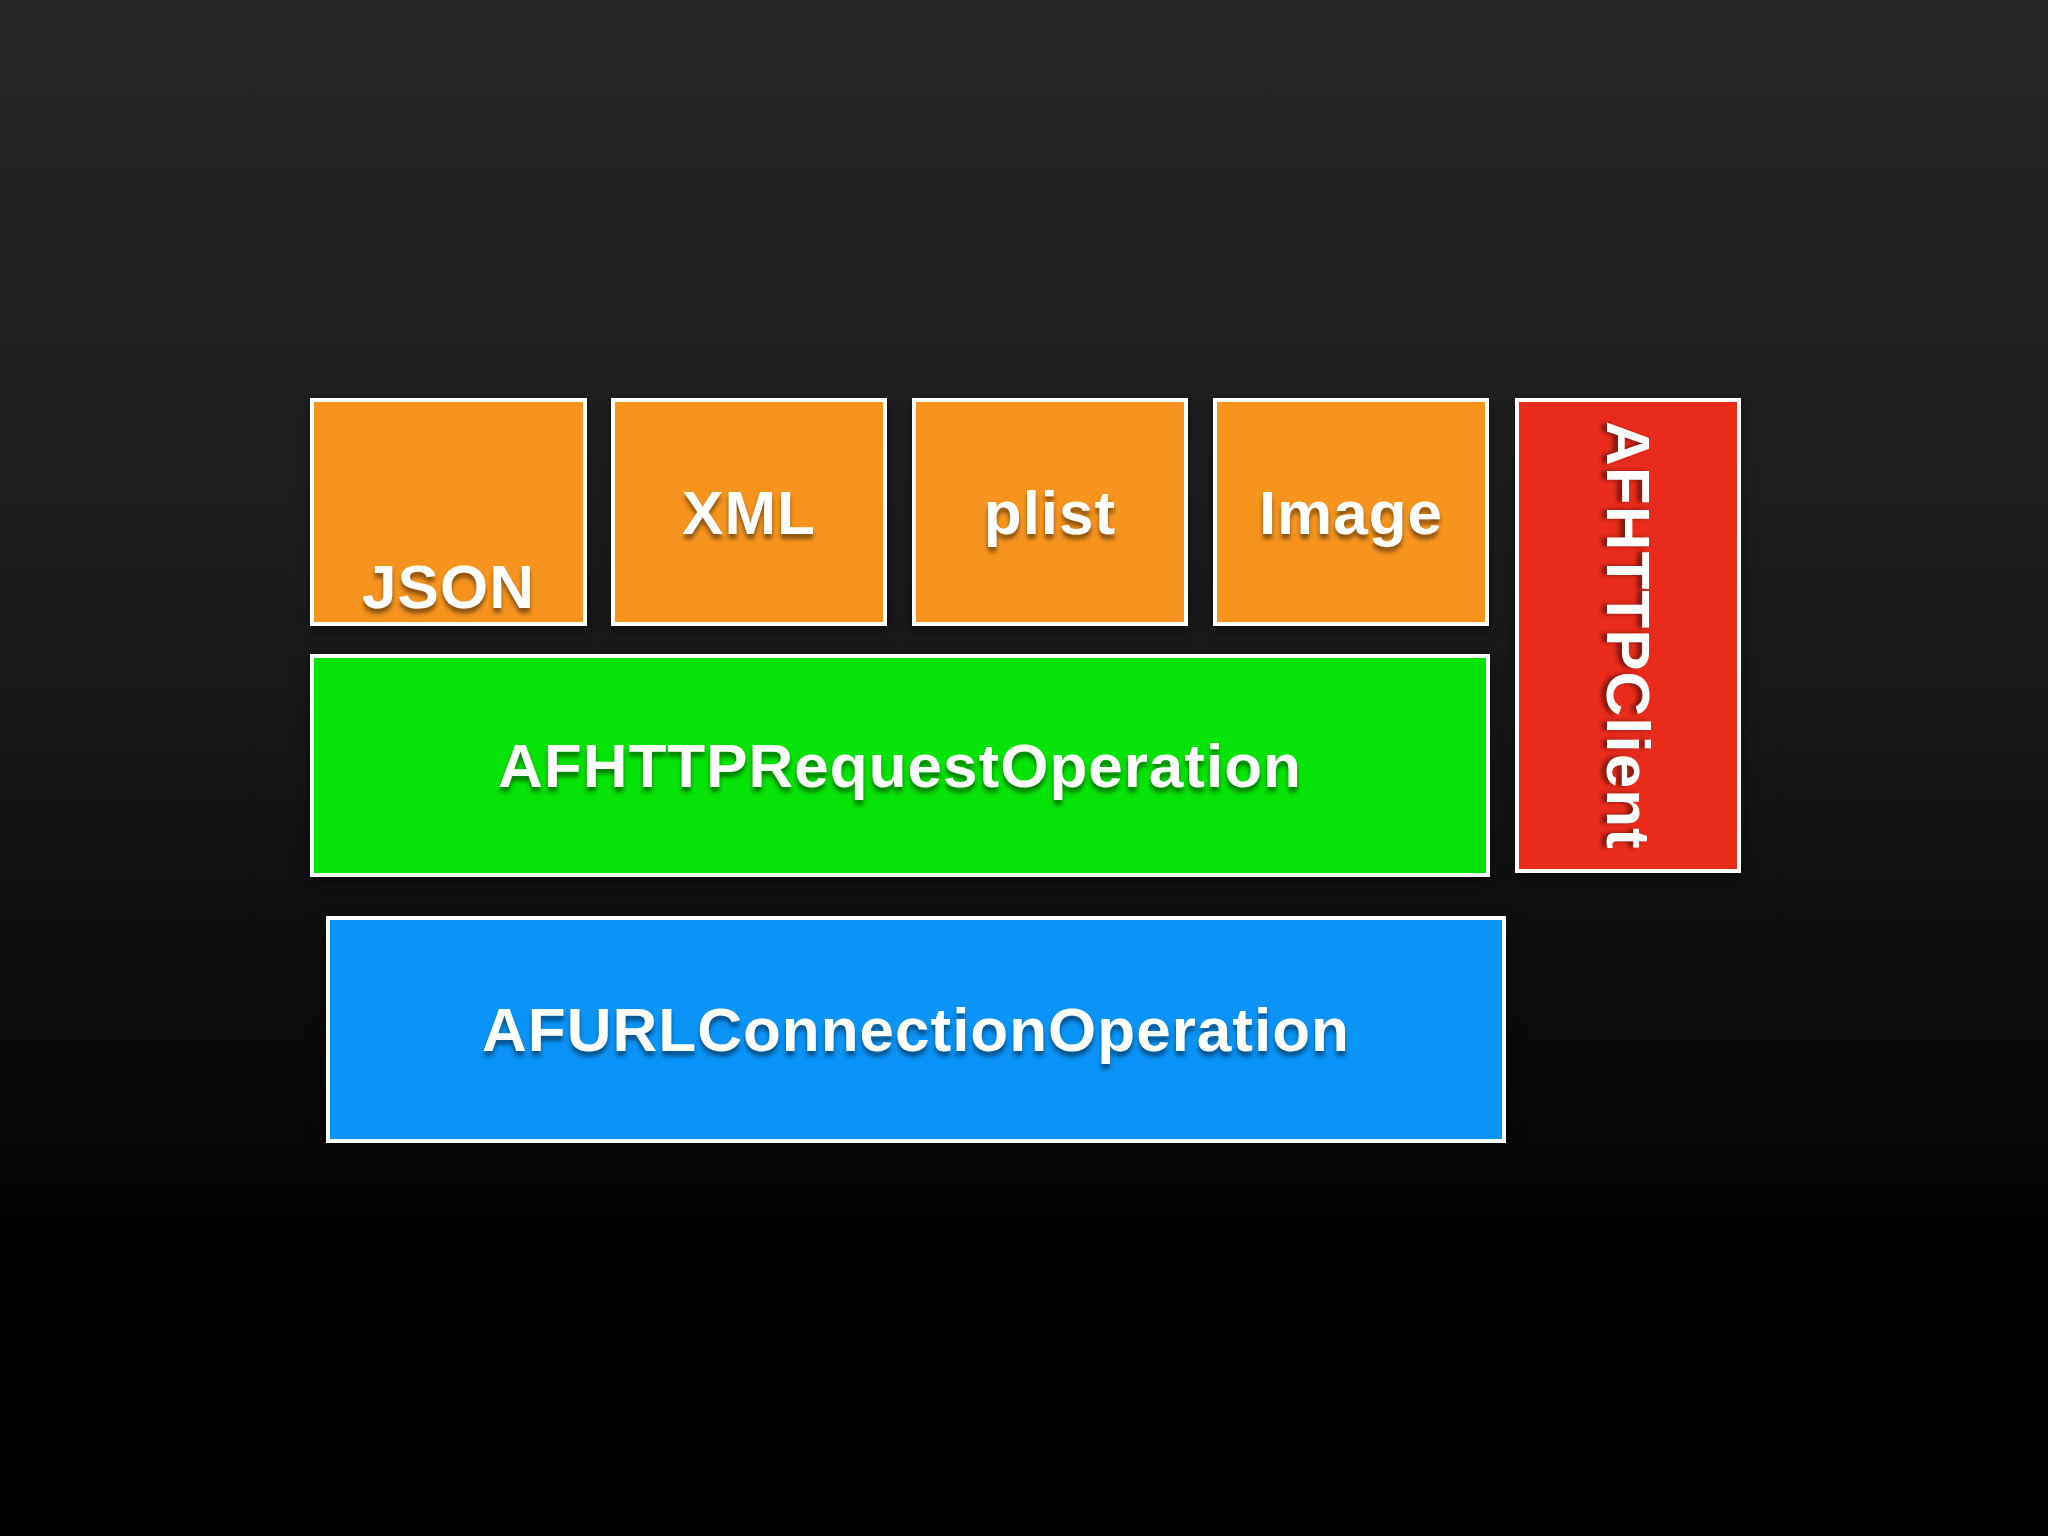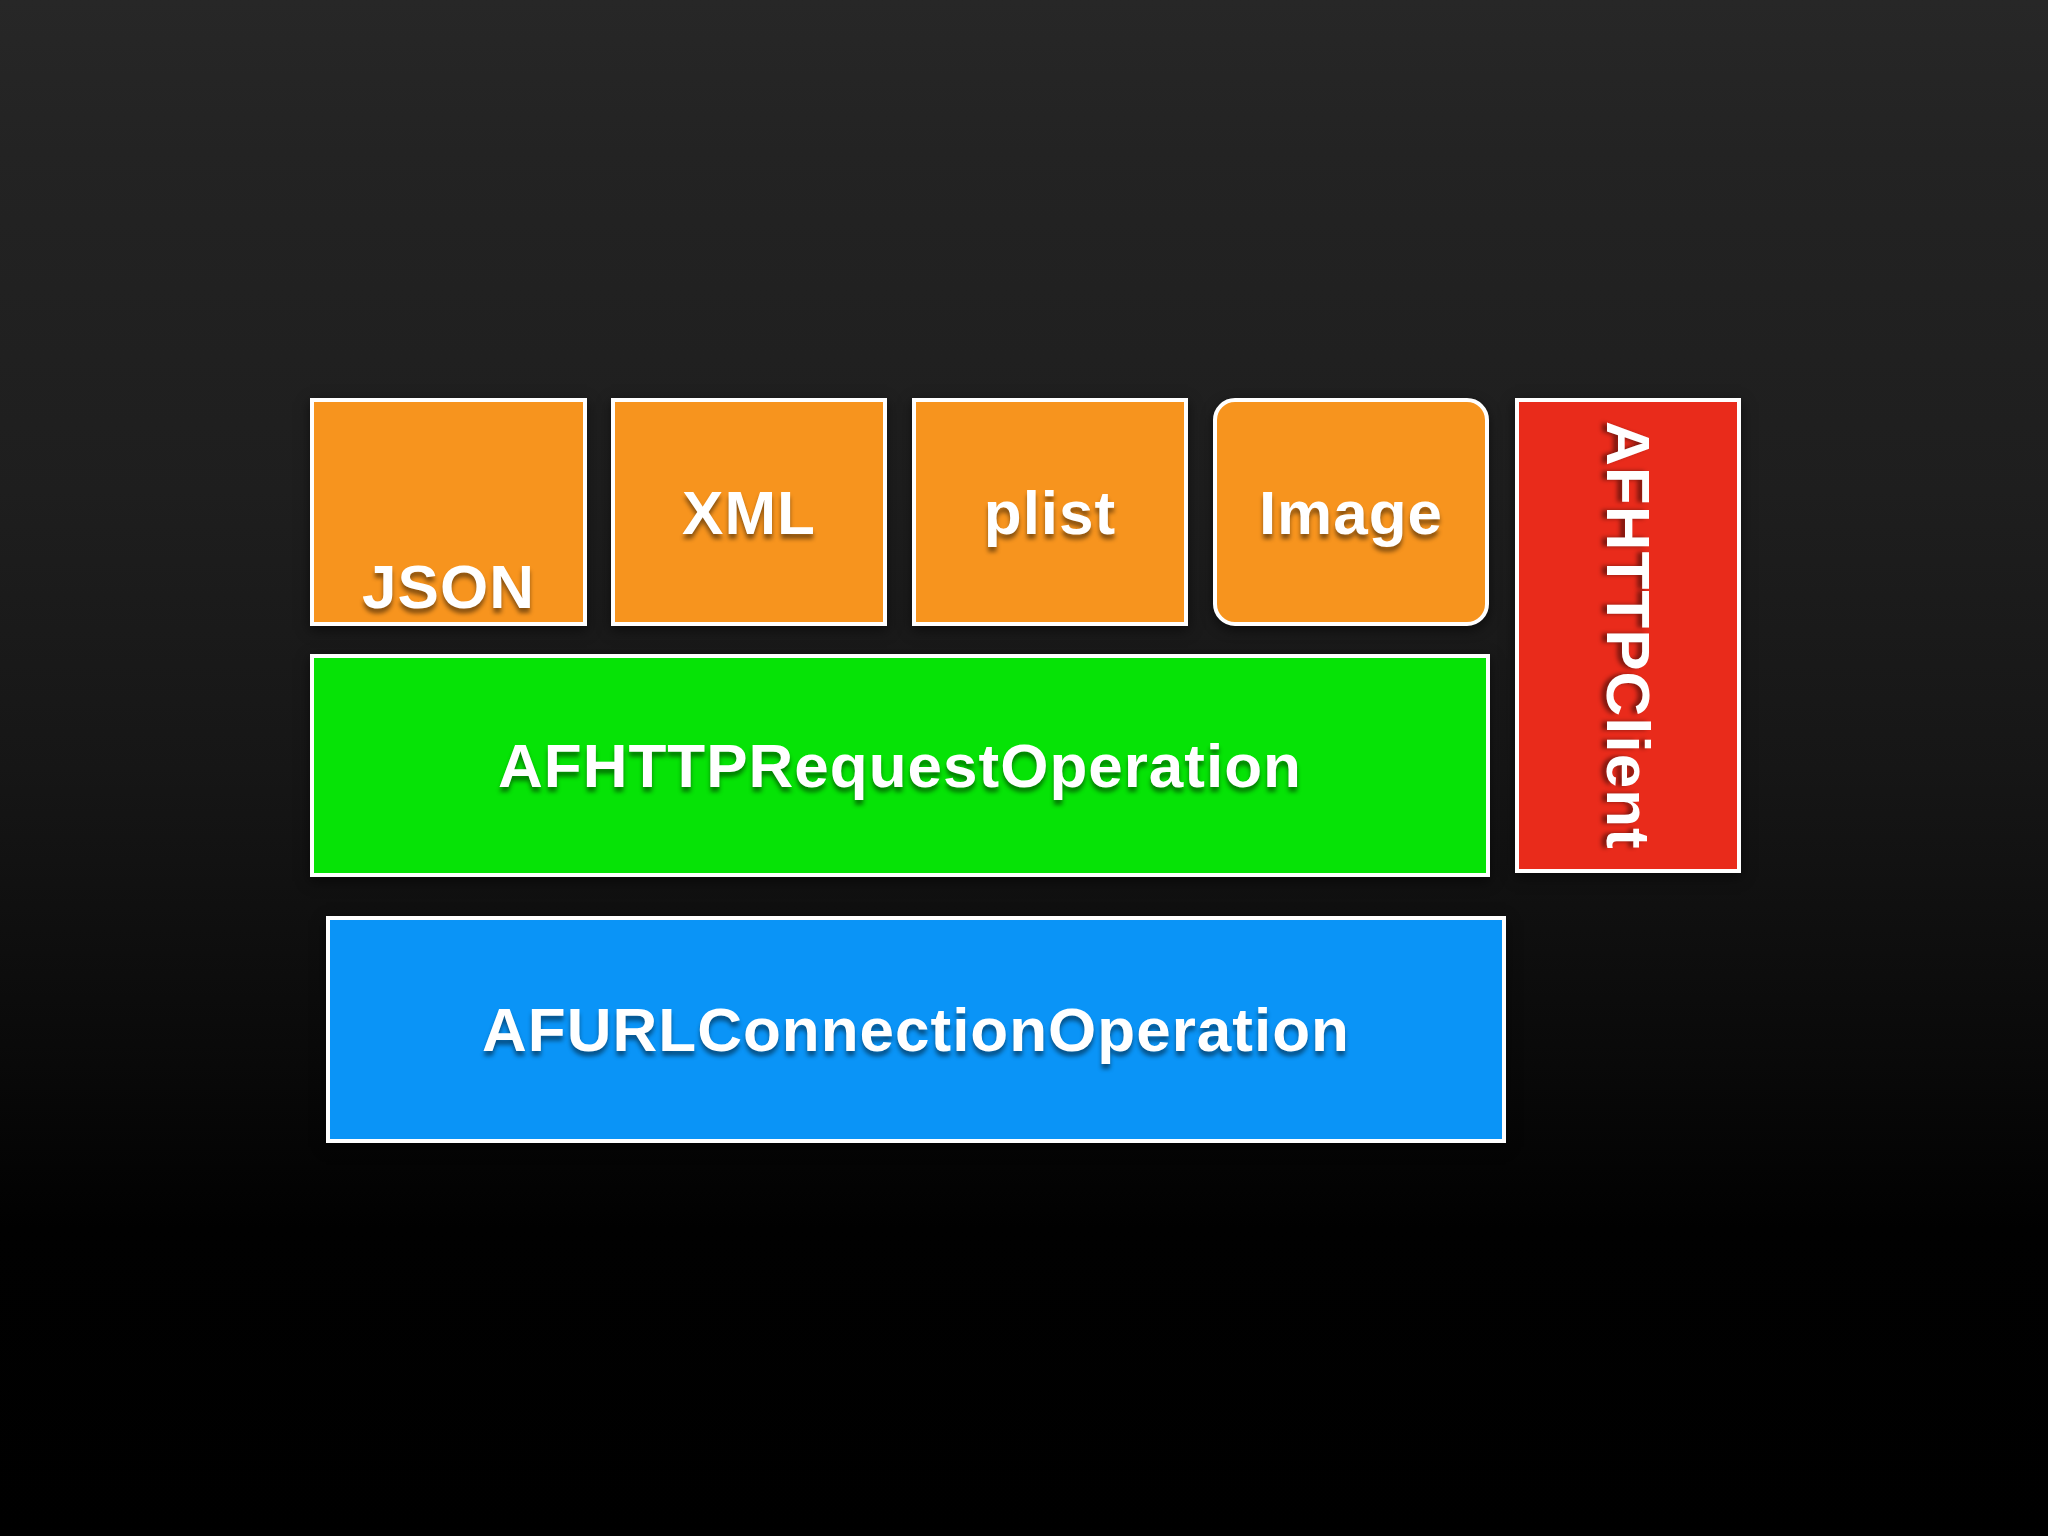--- a/index.html
+++ b/index.html
@@ -64,21 +64,21 @@
   </div>
 
   <div class="box row-top" id="box-xml" style="background: rgb(247, 148, 30); align-items: center;">
     <span class="label">XML</span>
   </div>
 
   <div class="box row-top" id="box-plist" style="background: rgb(247, 148, 30);">
     <span class="label">plist</span>
   </div>
 
-  <div class="box row-top" id="box-image" style="background: rgb(247, 148, 30); border-radius: 22px;">
+  <div class="box row-top" id="box-image" style="background: rgb(247, 148, 30);">
     <span class="label">Image</span>
   </div>
 
   <div class="box" id="box-request-operation" style="background: rgb(6, 227, 6);">
     <span class="label">AFHTTPRequestOperation</span>
   </div>
 
   <div class="box" id="box-connection-operation" style="background: rgb(10, 148, 247); margin-left: 16px;">
     <span class="label">AFURLConnectionOperation</span>
   </div>

